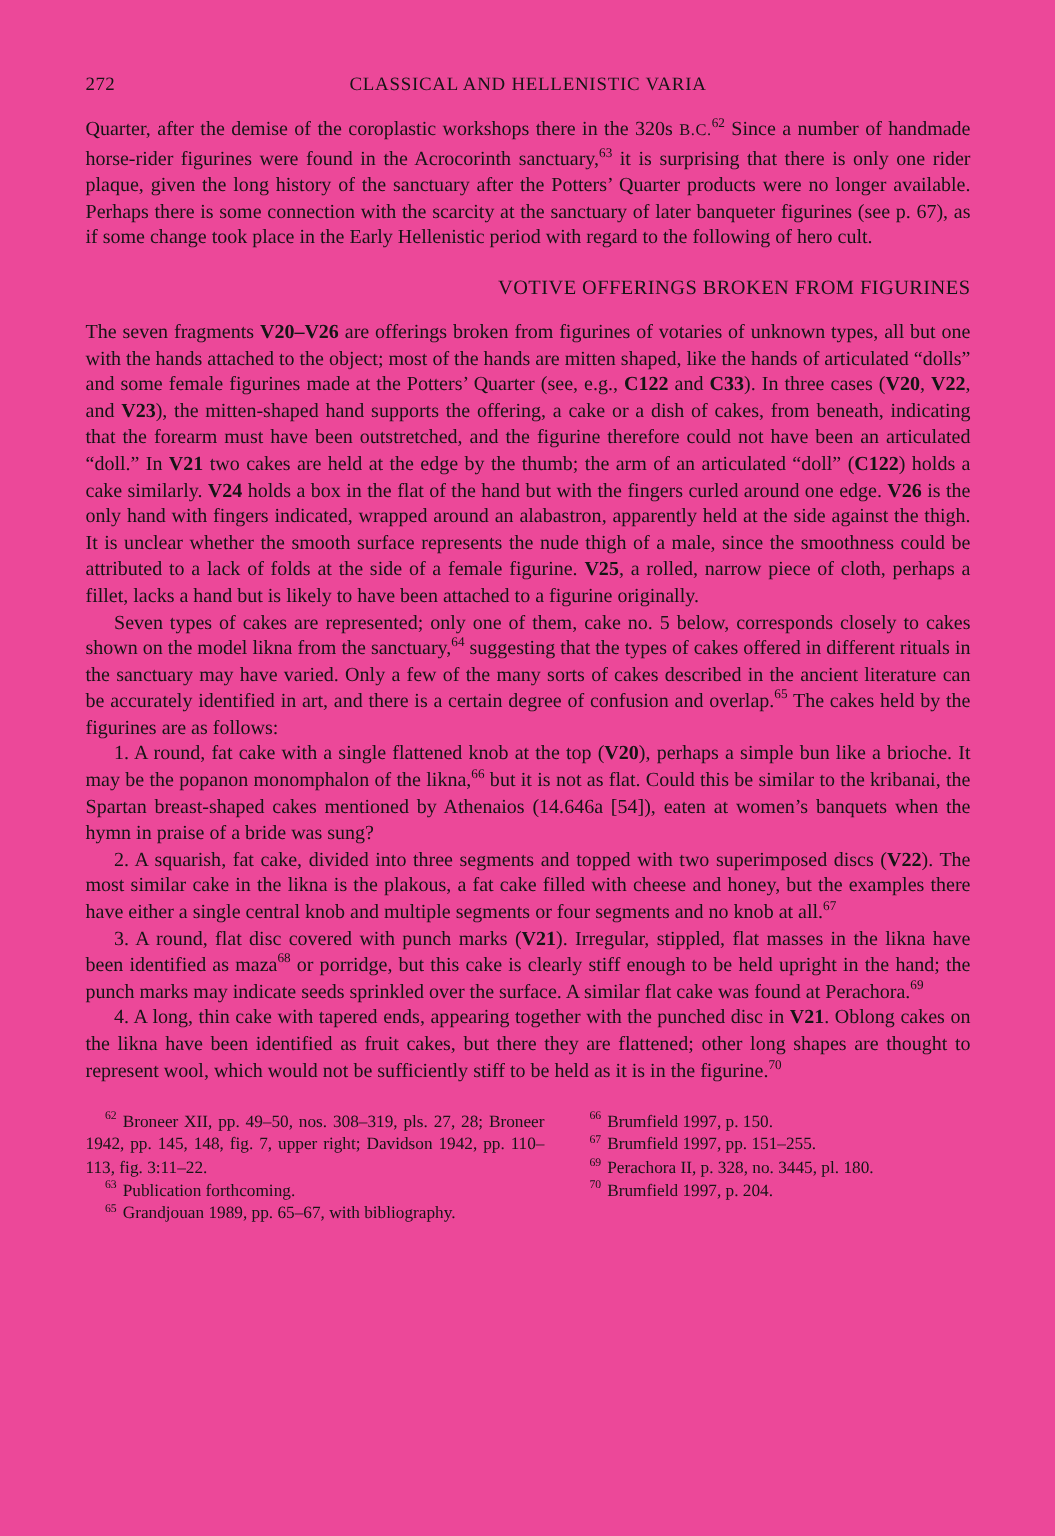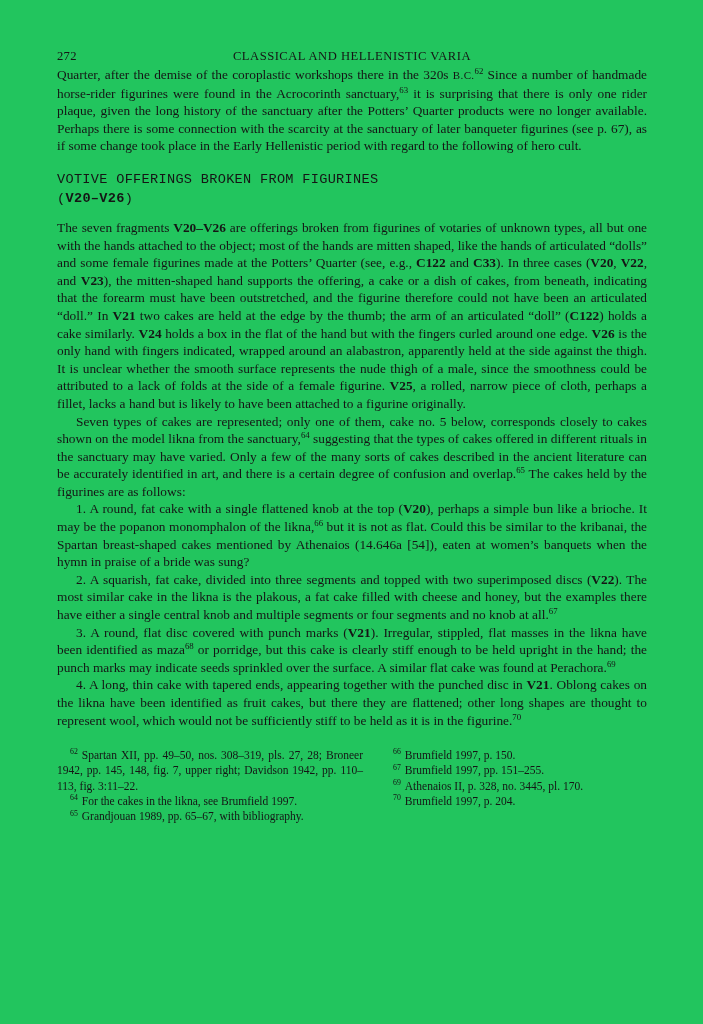--- a/index.html
+++ b/index.html
@@ -2,55 +2,55 @@
 <html><head>
 <meta charset="utf-8">
 <style>
   html, body { margin: 0; padding: 0; background: #e9e9e7; }
   .page {
     position: relative;
     width: 703px;
     height: 1024px;
     margin: 0 auto;
     box-sizing: border-box;
-    background: #22c55e;
+    background: #ec4899;
     color: #151515;
     font-family: "Liberation Serif", serif;
     padding: 49px 56px 0 57px;
     overflow: hidden;
   }
   
   .page-header {
     position: relative;
     height: 17px;
     font-size: 12.6px;
     letter-spacing: 0.3px;
   }
   .page-number { position: absolute; left: 0; top: 0; }
   .running-title {
     position: absolute; left: 0; right: 0; top: 0;
     text-align: center;
     letter-spacing: 0.5px;
   }
   
   .page-body {
+    margin-top: 11px;
     font-size: 13.35px;
     line-height: 17.6px;
     text-align: justify;
   }
   .page-body p { margin: 0; }
   p.ind { text-indent: 19px; }
   .section-heading {
     margin: 15px 0 11px 0;
     font-size: 13.6px;
     font-weight: 400;
     line-height: 19px;
-    text-align: left;
+    text-align: right;
     letter-spacing: 0.3px;
-    font-family: Liberation Mono, monospace;
   }
   .heading-line { display: block; }
   
   .b  { font-weight: bold; }
   .i  { }
   .sup { vertical-align: super; font-size: 0.66em; line-height: 0; }
   .sc  { font-size: 0.82em; letter-spacing: 0.4px; }
   
   .footnotes {
     display: flex;
@@ -79,42 +79,41 @@
     <span class="page-number">272</span>
     <span class="running-title">CLASSICAL AND HELLENISTIC VARIA</span>
   </header>
 
   <main class="page-body">
 
     <p><span>Quarter, after the demise of the coroplastic workshops there in the 320s </span><span class="sc">B.C.</span><span class="sup">62</span><span> Since a number of handmade horse-rider figurines were found in the Acrocorinth sanctuary,</span><span class="sup">63</span><span> it is surprising that there is only one rider plaque, given the long history of the sanctuary after the Potters’ Quarter products were no longer available. Perhaps there is some connection with the scarcity at the sanctuary of later banqueter figurines (see p. 67), as if some change took place in the Early Hellenistic period with regard to the following of hero cult.</span></p>
 
     <h2 class="section-heading">
       <span class="heading-line">VOTIVE OFFERINGS BROKEN FROM FIGURINES</span>
-      <span class="heading-line"><span>(</span><span class="b">V20–V26</span><span>)</span></span>
     </h2>
 
     <p><span>The seven fragments </span><span class="b">V20–V26</span><span> are offerings broken from figurines of votaries of unknown types, all but one with the hands attached to the object; most of the hands are mitten shaped, like the hands of articulated “dolls” and some female figurines made at the Potters’ Quarter (see, e.g., </span><span class="b">C122</span><span> and </span><span class="b">C33</span><span>).  In three cases (</span><span class="b">V20</span><span>, </span><span class="b">V22</span><span>, and </span><span class="b">V23</span><span>), the mitten-shaped hand supports the offering, a cake or a dish of cakes, from beneath, indicating that the forearm must have been outstretched, and the figurine therefore could not have been an articulated “doll.”  In </span><span class="b">V21</span><span> two cakes are held at the edge by the thumb; the arm of an articulated “doll” (</span><span class="b">C122</span><span>) holds a cake similarly.  </span><span class="b">V24</span><span> holds a box in the flat of the hand but with the fingers curled around one edge.  </span><span class="b">V26</span><span> is the only hand with fingers indicated, wrapped around an alabastron, apparently held at the side against the thigh.  It is unclear whether the smooth surface represents the nude thigh of a male, since the smoothness could be attributed to a lack of folds at the side of a female figurine.  </span><span class="b">V25</span><span>, a rolled, narrow piece of cloth, perhaps a fillet, lacks a hand but is likely to have been attached to a figurine originally.</span></p>
     <p class="ind"><span>Seven types of cakes are represented; only one of them, cake no. 5 below, corresponds closely to cakes shown on the model likna from the sanctuary,</span><span class="sup">64</span><span> suggesting that the types of cakes offered in different rituals in the sanctuary may have varied.  Only a few of the many sorts of cakes described in the ancient literature can be accurately identified in art, and there is a certain degree of confusion and overlap.</span><span class="sup">65</span><span>  The cakes held by the figurines are as follows:</span></p>
     <p class="ind"><span>1. A round, fat cake with a single flattened knob at the top (</span><span class="b">V20</span><span>), perhaps a simple bun like a brioche.  It may be the </span><span class="i">popanon monomphalon</span><span> of the likna,</span><span class="sup">66</span><span> but it is not as flat.  Could this be similar to the </span><span class="i">kribanai</span><span>, the Spartan breast-shaped cakes mentioned by Athenaios (14.646a [54]), eaten at women’s banquets when the hymn in praise of a bride was sung?</span></p>
     <p class="ind"><span>2. A squarish, fat cake, divided into three segments and topped with two superimposed discs (</span><span class="b">V22</span><span>).  The most similar cake in the likna is the </span><span class="i">plakous,</span><span> a fat cake filled with cheese and honey, but the examples there have either a single central knob and multiple segments or four segments and no knob at all.</span><span class="sup">67</span></p>
     <p class="ind"><span>3. A round, flat disc covered with punch marks (</span><span class="b">V21</span><span>).  Irregular, stippled, flat masses in the likna have been identified as maza</span><span class="sup">68</span><span> or porridge, but this cake is clearly stiff enough to be held upright in the hand; the punch marks may indicate seeds sprinkled over the surface.  A similar flat cake was found at Perachora.</span><span class="sup">69</span></p>
     <p class="ind"><span>4. A long, thin cake with tapered ends, appearing together with the punched disc in </span><span class="b">V21</span><span>.  Oblong cakes on the likna have been identified as fruit cakes, but there they are flattened; other long shapes are thought to represent wool, which would not be sufficiently stiff to be held as it is in the figurine.</span><span class="sup">70</span></p>
 
   </main>
 
   <footer class="footnotes">
 
     <div class="fn-col-left">
-      <p class="fn"><span class="fn-num">62</span><span><span class="i">Spartan</span><span> XII, pp. 49–50, nos. 308–319, pls. 27, 28; Broneer 1942, pp. 145, 148, fig. 7, upper right; Davidson 1942, pp. 110–113, fig. 3:11–22.</span></span></p>
-      <p class="fn"><span class="fn-num">64</span><span><span>For the cakes in the likna, see Brumfield 1997.</span></span></p>
+      <p class="fn"><span class="fn-num">62</span><span><span class="i">Broneer</span><span> XII, pp. 49–50, nos. 308–319, pls. 27, 28; Broneer 1942, pp. 145, 148, fig. 7, upper right; Davidson 1942, pp. 110–113, fig. 3:11–22.</span></span></p>
+      <p class="fn"><span class="fn-num">63</span><span><span>Publication forthcoming.</span></span></p>
       <p class="fn"><span class="fn-num">65</span><span><span>Grandjouan 1989, pp. 65–67, with bibliography.</span></span></p>
     </div>
 
     <div class="fn-col-right">
       <p class="fn"><span class="fn-num">66</span><span><span>Brumfield 1997, p. 150.</span></span></p>
       <p class="fn"><span class="fn-num">67</span><span><span>Brumfield 1997, pp. 151–255.</span></span></p>
-      <p class="fn"><span class="fn-num">69</span><span><span class="i">Athenaios</span><span> II, p. 328, no. 3445, pl. 170.</span></span></p>
+      <p class="fn"><span class="fn-num">69</span><span><span class="i">Perachora</span><span> II, p. 328, no. 3445, pl. 180.</span></span></p>
       <p class="fn"><span class="fn-num">70</span><span><span>Brumfield 1997, p. 204.</span></span></p>
     </div>
 
   </footer>
 
 </div>
 
 </body></html>

